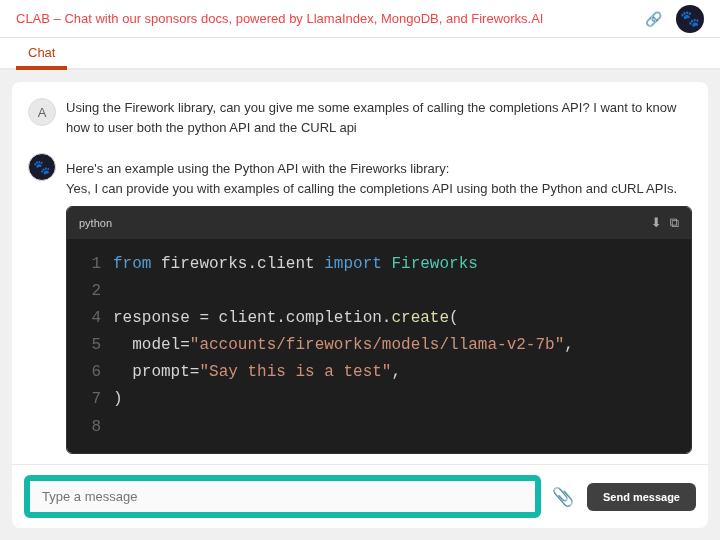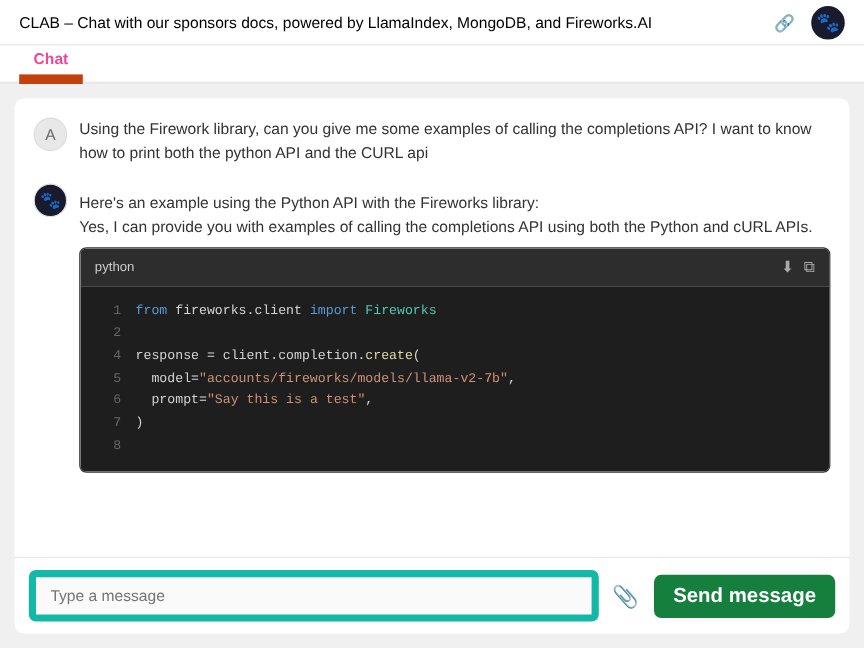--- a/index.html
+++ b/index.html
@@ -23,21 +23,21 @@
       justify-content: space-between;
       flex-shrink: 0;
     }
     #header-left {
       display: flex;
       align-items: center;
       gap: 8px;
     }
     #header-title {
       font-size: 13px;
-      color: #000000;
+      color: #ef4444;
       font-weight: 400;
     }
     #header-icons {
       display: flex;
       align-items: center;
       gap: 8px;
     }
     .header-icon-btn {
       width: 28px;
       height: 28px;
@@ -69,23 +69,23 @@
     .tab {
       padding: 6px 12px;
       font-size: 13px;
       color: #333;
       cursor: pointer;
       border-bottom: 2px solid transparent;
       margin-bottom: -2px;
       font-weight: 500;
     }
     .tab.active {
-      border-bottom: 8px solid #c2410c;
-      color: #ec4899;
-      font-weight: 700;
+      border-bottom: 4px solid #c2410c;
+      color: #c2410c;
+      font-weight: 400;
     }
     
     #main {
       flex: 1;
       background: #fff;
       margin: 12px 12px 0 12px;
       border-radius: 8px 8px 0 0;
       overflow-y: auto;
       padding: 16px;
       display: flex;
@@ -144,21 +144,21 @@
     }
     .code-icon {
       cursor: pointer;
       font-size: 13px;
       color: #aaa;
     }
     .code-body {
       background: #1e1e1e;
       color: #d4d4d4;
       font-family: 'Courier New', monospace;
-      font-size: 11px;
+      font-size: 16px;
       padding: 12px 16px;
       line-height: 1.7;
       overflow-x: auto;
     }
     .code-body .ln {
       color: #666;
       display: inline-block;
       width: 18px;
       text-align: right;
       margin-right: 12px;
@@ -192,26 +192,26 @@
     }
     #attach-btn {
       background: none;
       border: none;
       cursor: pointer;
       font-size: 18px;
       color: #888;
       padding: 4px;
     }
     #send-btn {
-      background: #15803d;
+      background: #404040;
       color: #fff;
       border: none;
       border-radius: 6px;
       padding: 8px 16px;
-      font-size: 17px;
+      font-size: 11px;
       font-weight: 600;
       cursor: pointer;
     }
   </style>
 </head>
 <body>
 
 <div id="header">
   <div id="header-left">
     <span id="header-title">CLAB – Chat with our sponsors docs, powered by LlamaIndex, MongoDB, and Fireworks.AI</span>
@@ -223,21 +223,21 @@
 </div>
 
 <div id="tab-row">
   <div class="tab active">Chat</div>
 </div>
 
 <div id="main">
 
   <div class="message-row">
     <div class="avatar">A</div>
-    <div class="message-content">Using the Firework library, can you give me some examples of calling the completions API? I want to know how to print both the python API and the CURL api</div>
+    <div class="message-content">Using the Firework library, can you give me some examples of calling the completions API? I want to know how to user both the python API and the CURL api</div>
   </div>
 
   <div class="message-row">
     <div class="avatar bot">🐾</div>
     <div class="message-content">
       <p style="margin-top:6px;">Here's an example using the Python API with the Fireworks library:</p>
       <p>Yes, I can provide you with examples of calling the completions API using both the Python and cURL APIs.</p>
 
       <div class="code-block-wrapper">
         <div class="code-header">

